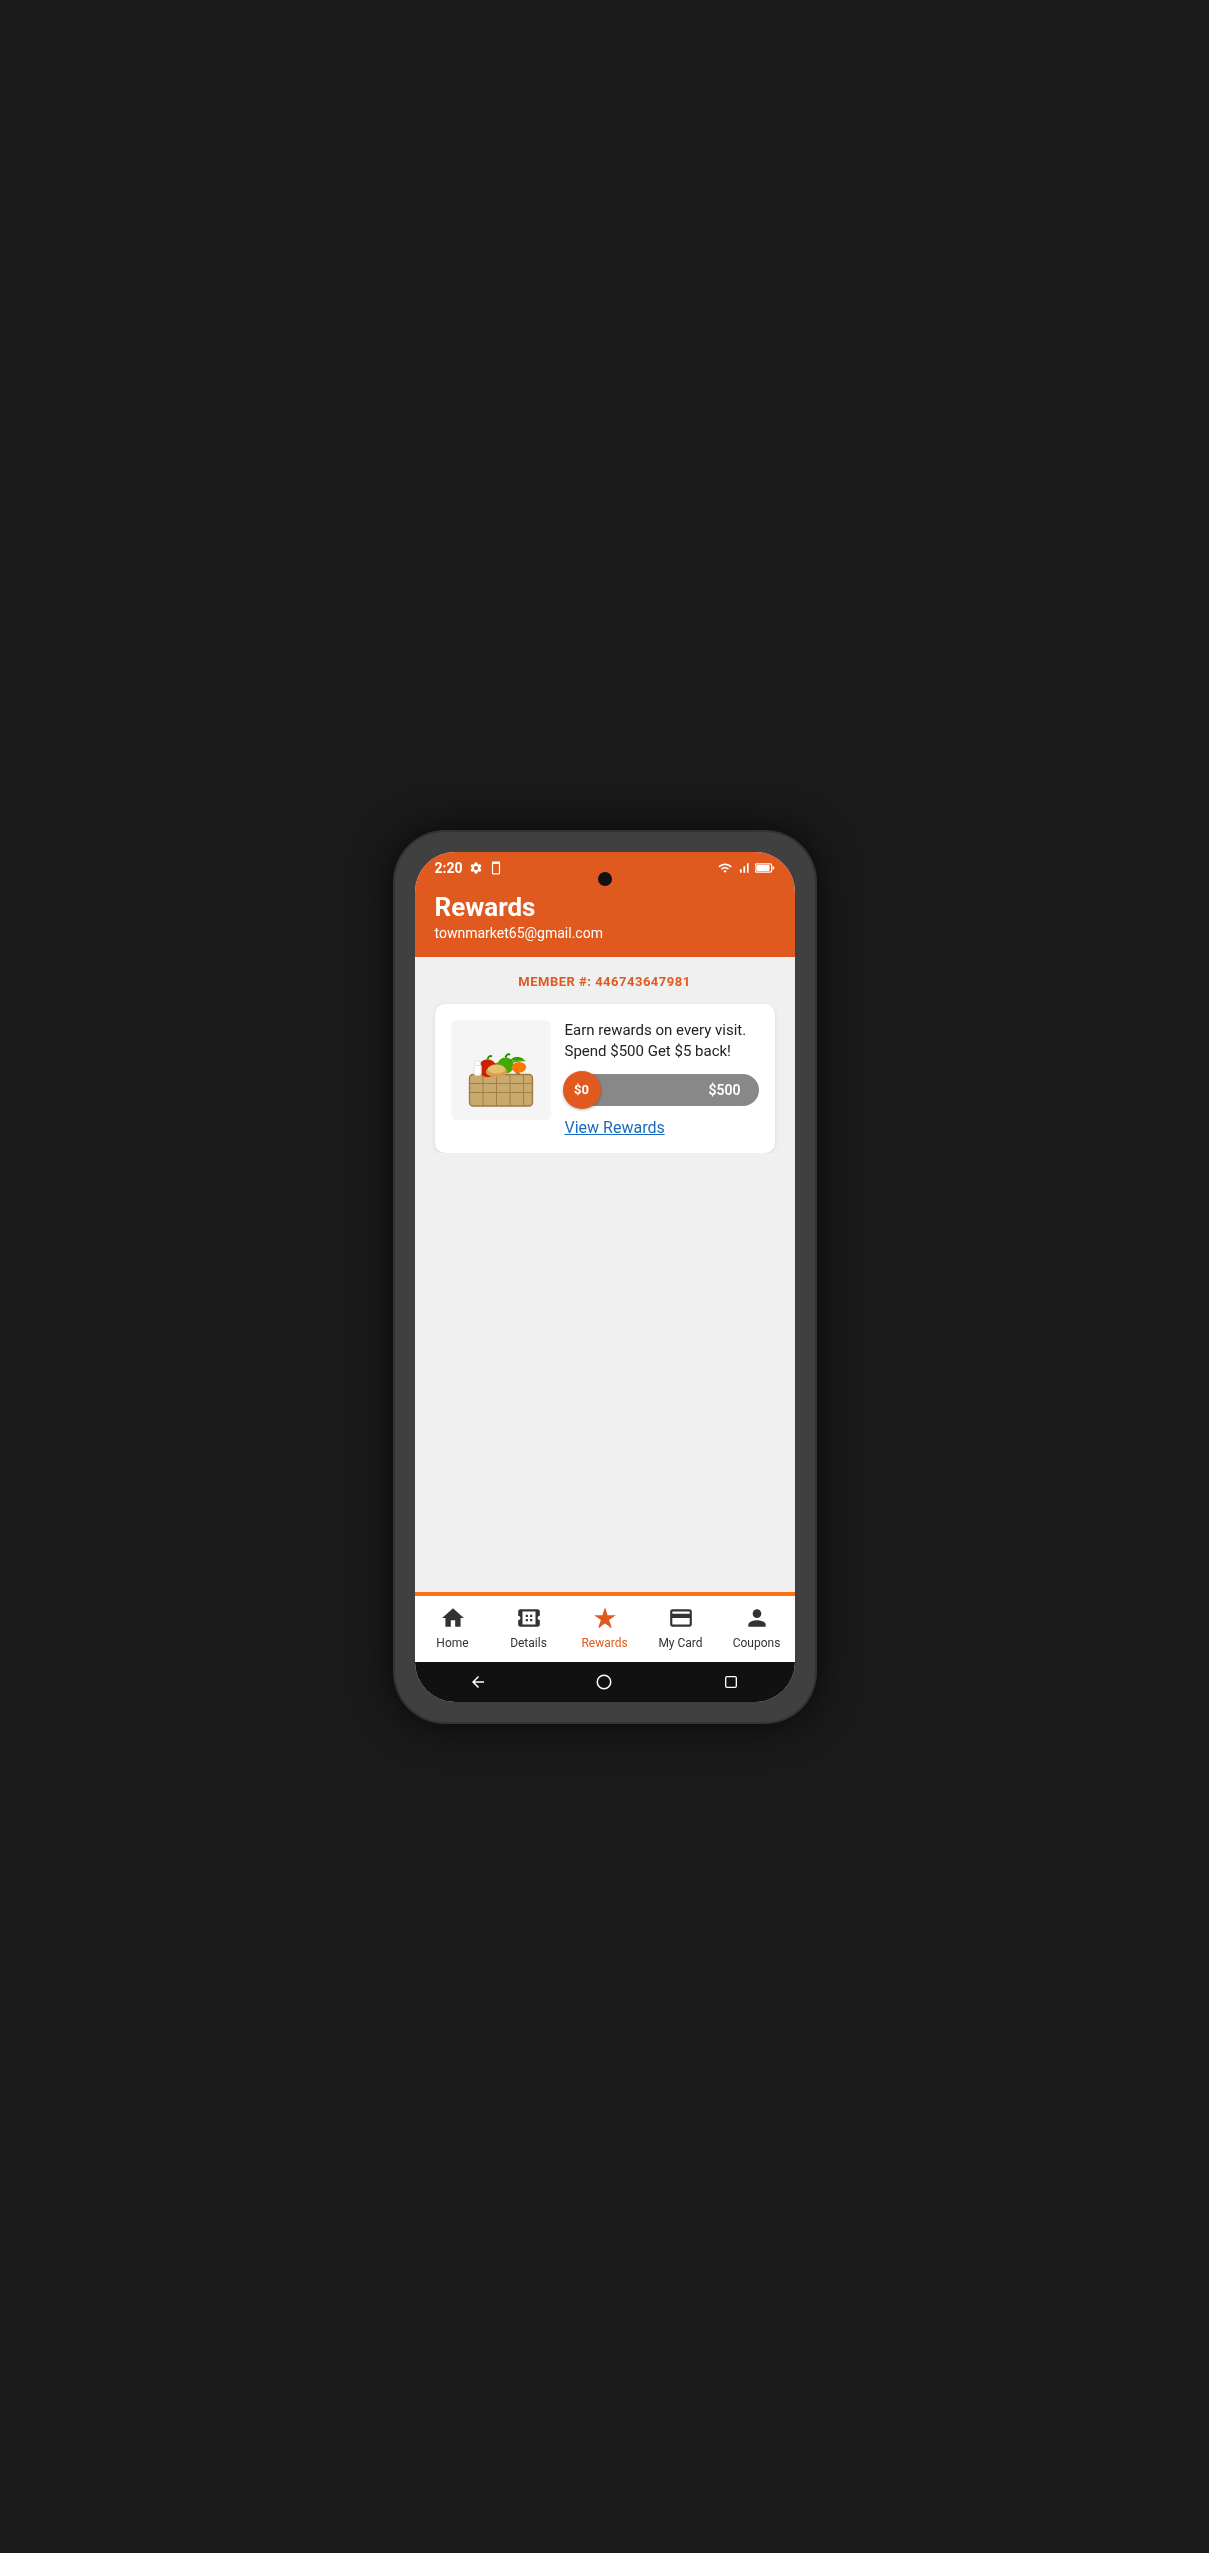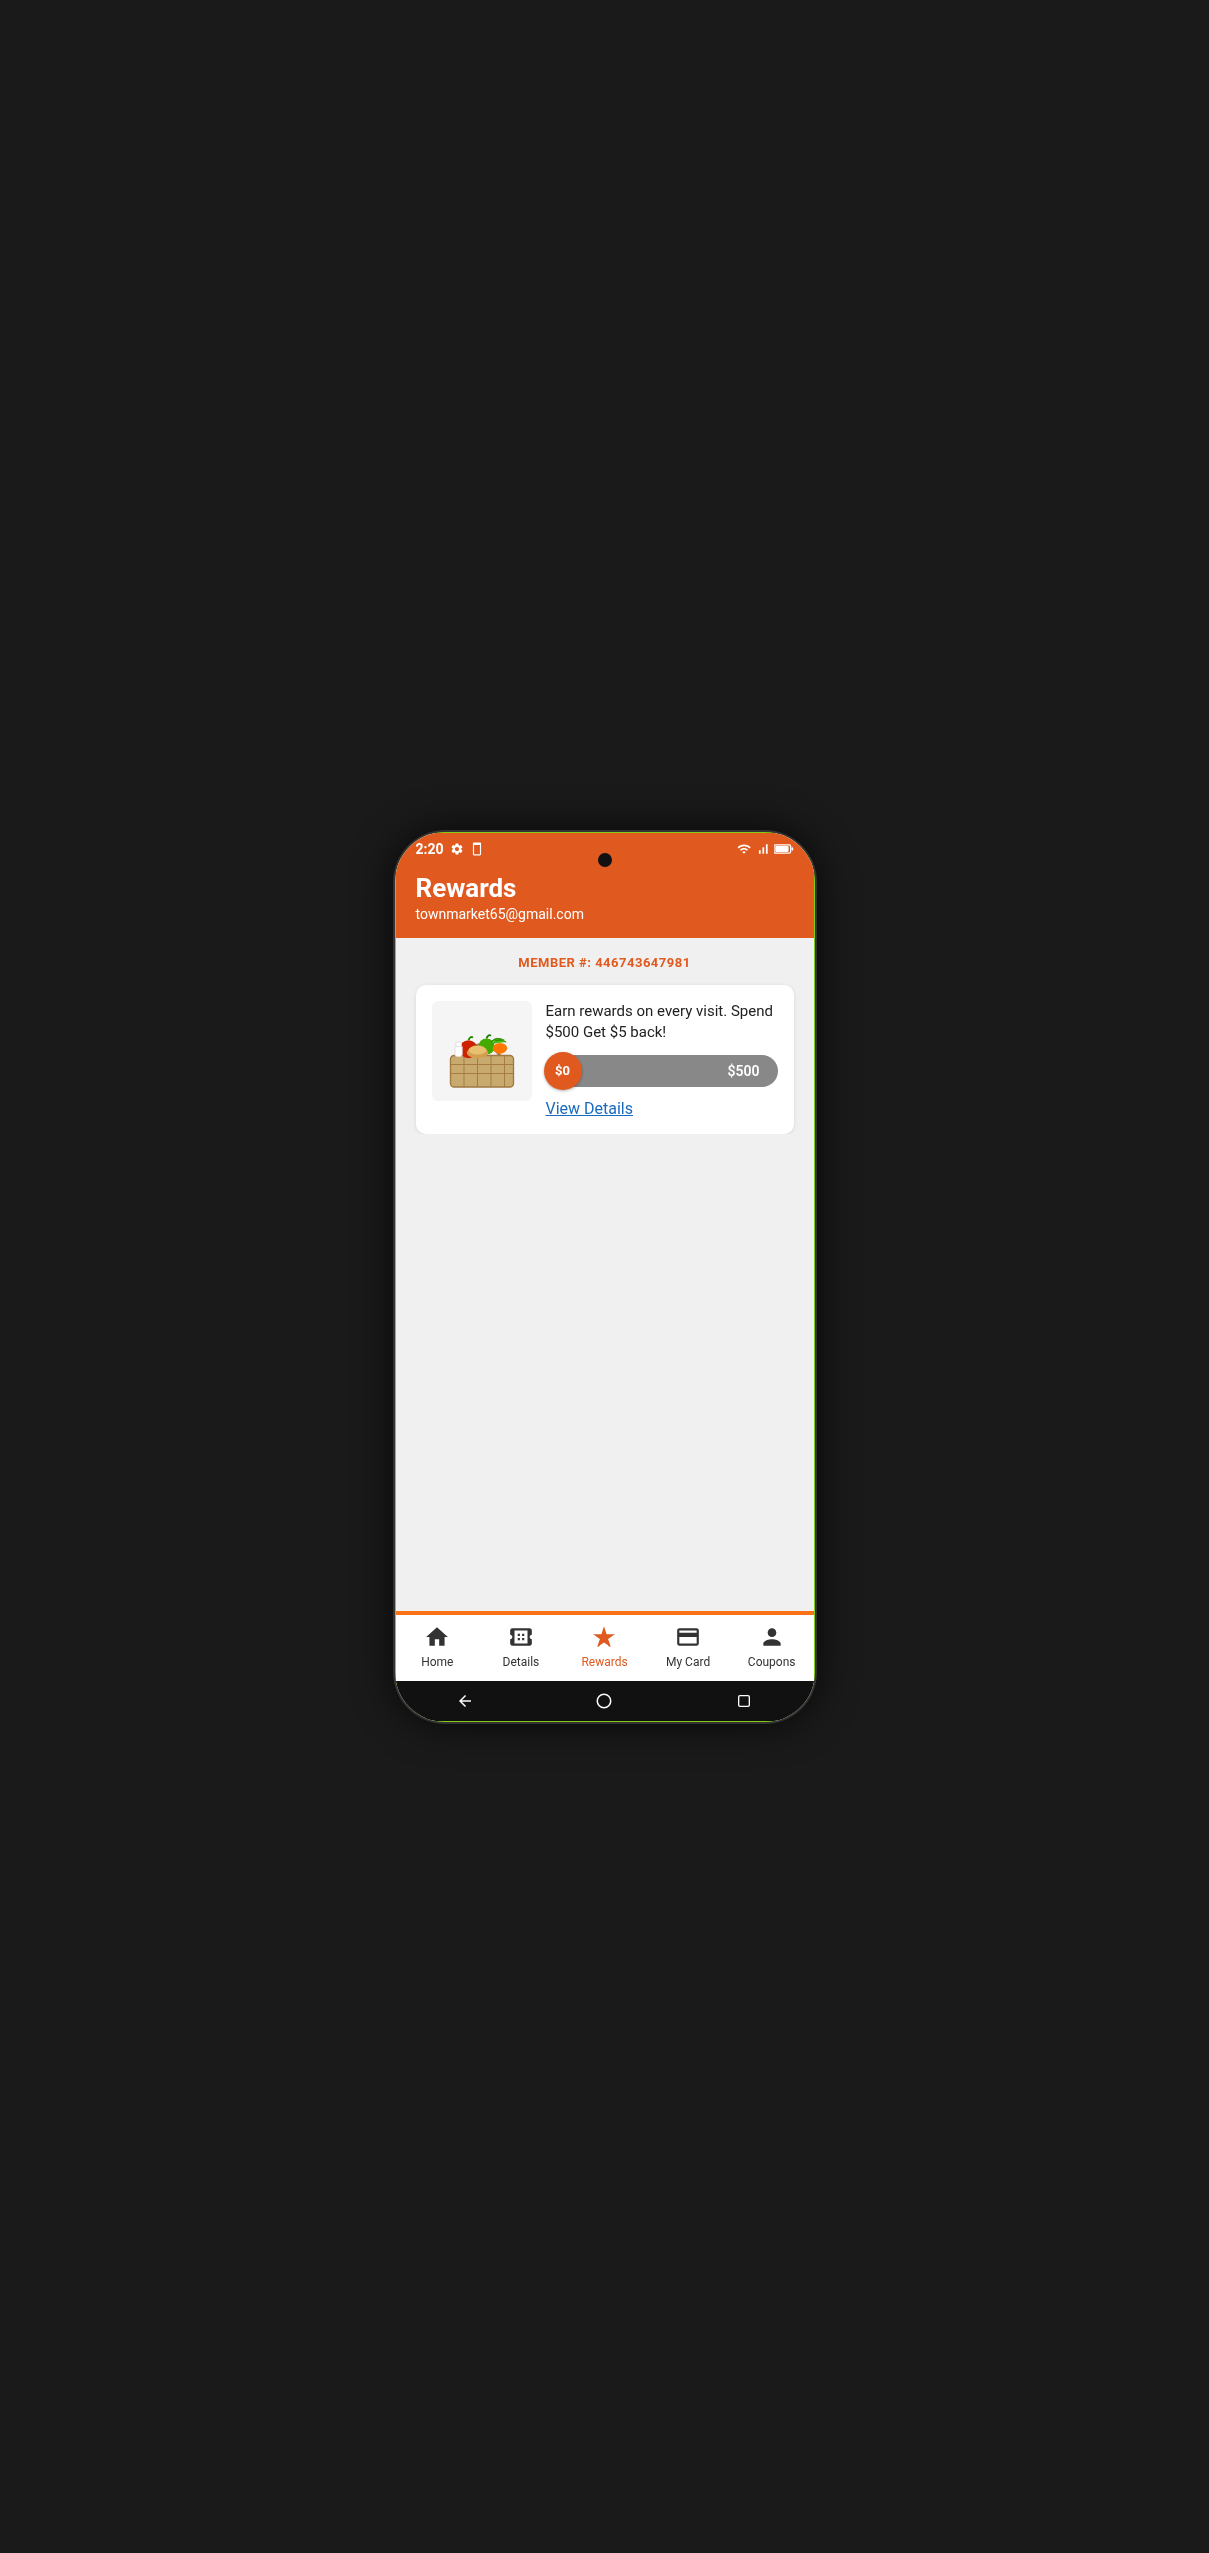--- a/index.html
+++ b/index.html
@@ -14,23 +14,23 @@
       display: flex;
       justify-content: center;
       align-items: center;
       min-height: 100vh;
       font-family: -apple-system, BlinkMacSystemFont, 'Segoe UI', Roboto, sans-serif;
     }
 
     .phone-frame {
       width: 420px;
       height: 890px;
-      background: #84cc16;
+      background: #404040;
       border-radius: 50px;
-      padding: 1px;
+      padding: 20px;
       box-shadow: 0 0 0 2px #333, 0 0 40px rgba(0,0,0,0.8);
       position: relative;
       overflow: hidden;
     }
 
     .phone-screen {
       width: 100%;
       height: 100%;
       background: #f0f0f0;
       border-radius: 40px;
@@ -378,21 +378,21 @@
         <div class="card-info">
           <p class="card-description">Earn rewards on every visit. Spend $500 Get $5 back!</p>
 
           
           <div class="progress-container">
             <div class="progress-start-badge">$0</div>
             <span class="progress-end-label">$500</span>
           </div>
 
           
-          <a class="view-details-link">View Details</a>
+          <a class="view-details-link">View Rewards</a>
         </div>
       </div>
 
       <div class="empty-space"></div>
 
     </div>
 
     <div class="nav-wrapper">
       <div class="home-bump"></div>
 

